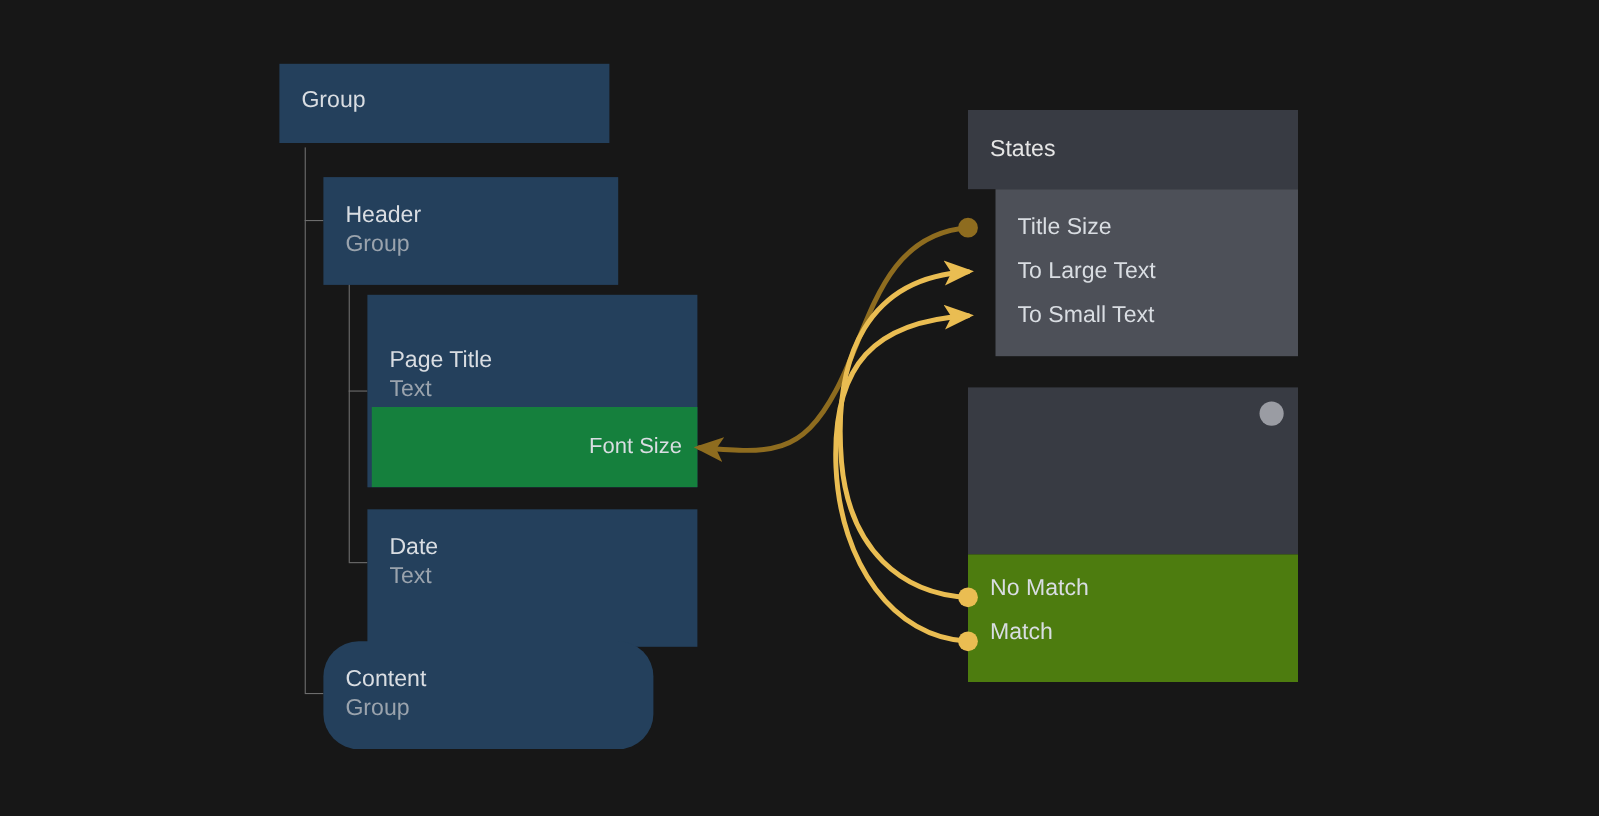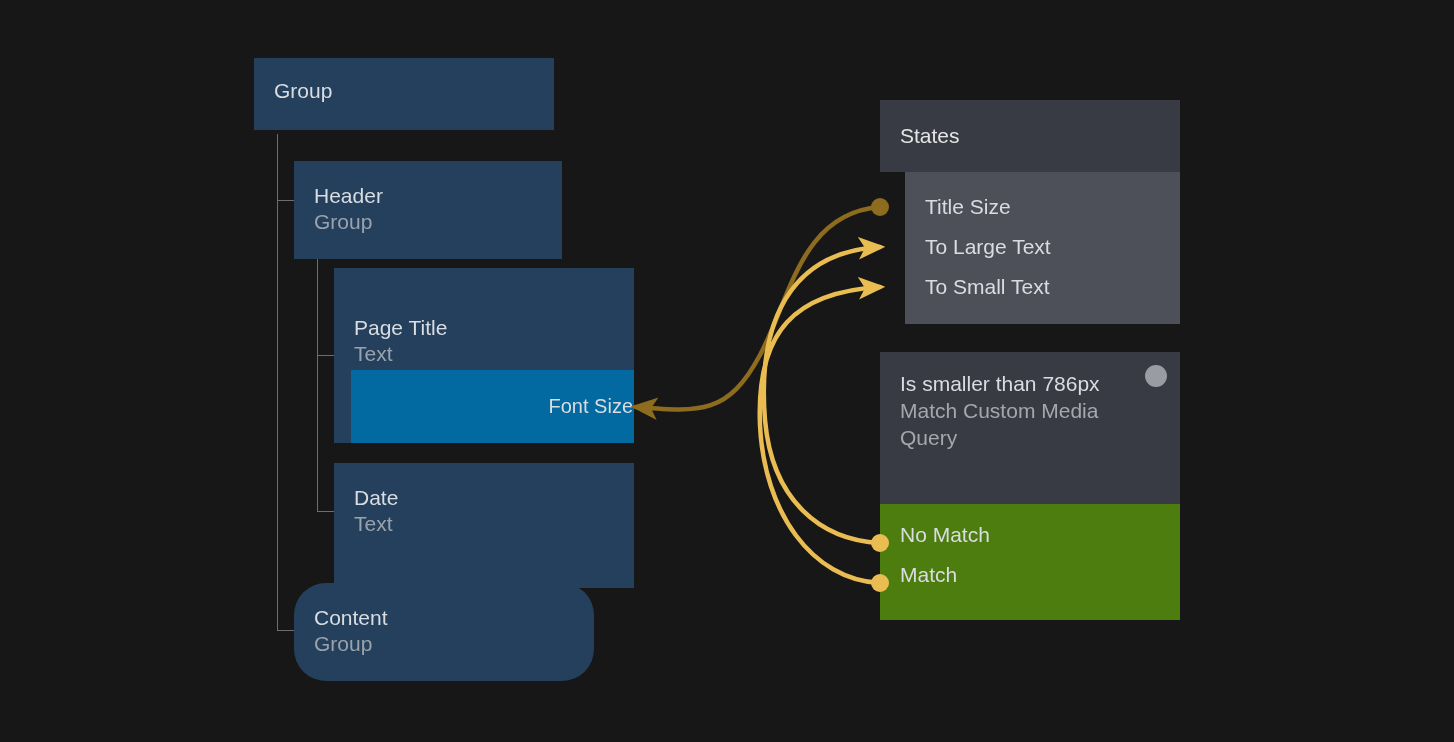--- a/index.html
+++ b/index.html
@@ -57,25 +57,25 @@
   #node-pagetitle .node-body { top: 31px; margin-top: 16px; }
 
   #node-date { left: 334px; top: 463px; width: 300px; height: 125px; }
   #node-date .node-body { top: 22px; }
 
   #node-content { left: 294px; top: 583px; width: 300px; height: 98px; border-radius: 32px; }
   #node-content .node-body { top: 22px; }
 
   .prop-row {
     position: absolute;
-    left: 17px;
+    left: 4px;
     bottom: 0;
     width: 100%;
     height: 73px;
-    background: #0369a1;
+    background: #15803d;
     box-sizing: border-box;
   }
   .prop-row .prop-label {
     position: absolute;
     right: 18px;
     top: 24px;
     font-size: 20px;
     line-height: 24px;
     color: #d9dde2;
     white-space: nowrap;
@@ -222,24 +222,20 @@
     <div class="panel-body">
       <div class="row-label" style="left:20px; top:22px;">Title Size</div>
       <div class="row-label" style="left:20px; top:62px;">To Large Text</div>
       <div class="row-label" style="left:20px; top:102px;">To Small Text</div>
     </div>
   </div>
 
   <div class="panel" id="panel-mq">
     <div class="panel-head">
       <div class="status-dot"></div>
-      <div class="mq-text">
-        <div class="mq-name">Is smaller than 786px</div>
-        <div class="mq-sub">Match Custom Media Query</div>
-      </div>
     </div>
     <div class="panel-body lighter">
       <div class="row-label" style="left:20px; top:18px;">No Match</div>
       <div class="row-label" style="left:20px; top:58px;">Match</div>
     </div>
   </div>
 
   <svg id="wires" viewBox="0 0 1454 742" xmlns="http://www.w3.org/2000/svg">
     <defs>
       <marker id="arrow-gold" viewBox="0 0 10 10" refX="8" refY="5" markerWidth="6" markerHeight="6" orient="auto-start-reverse">

